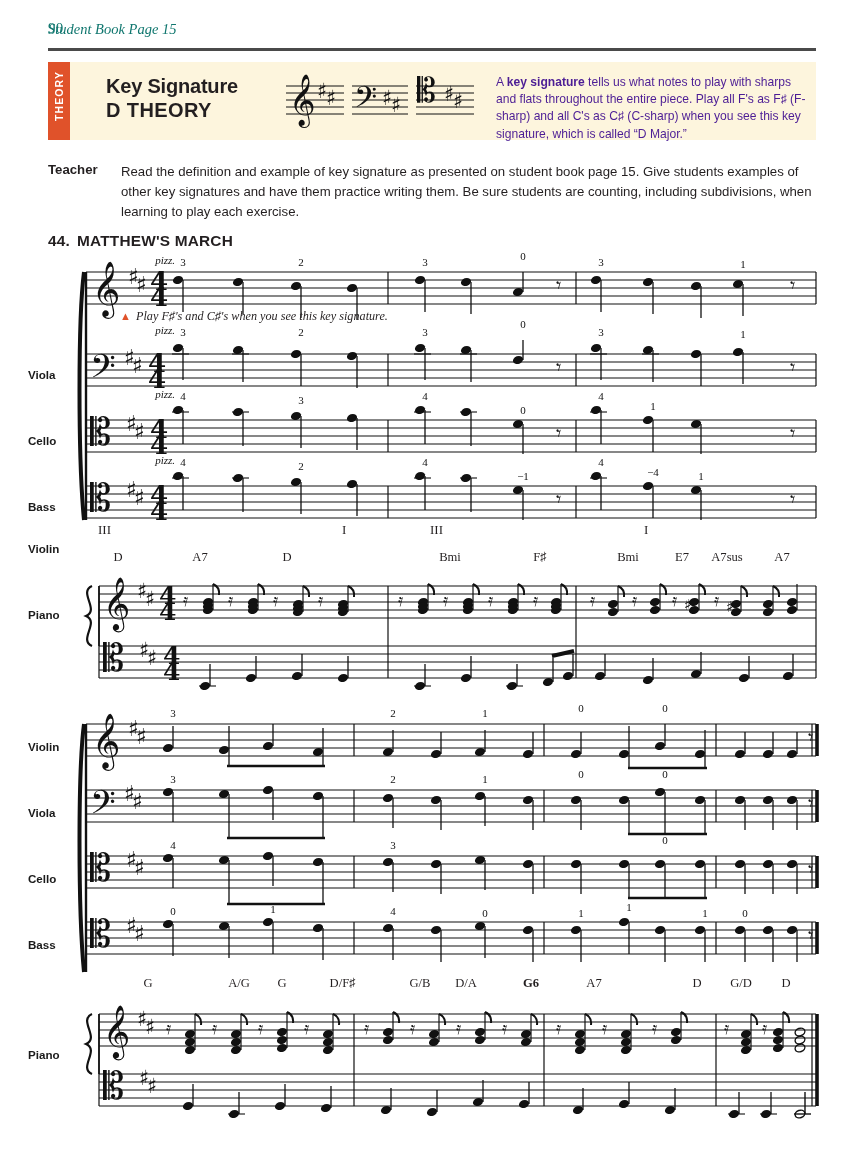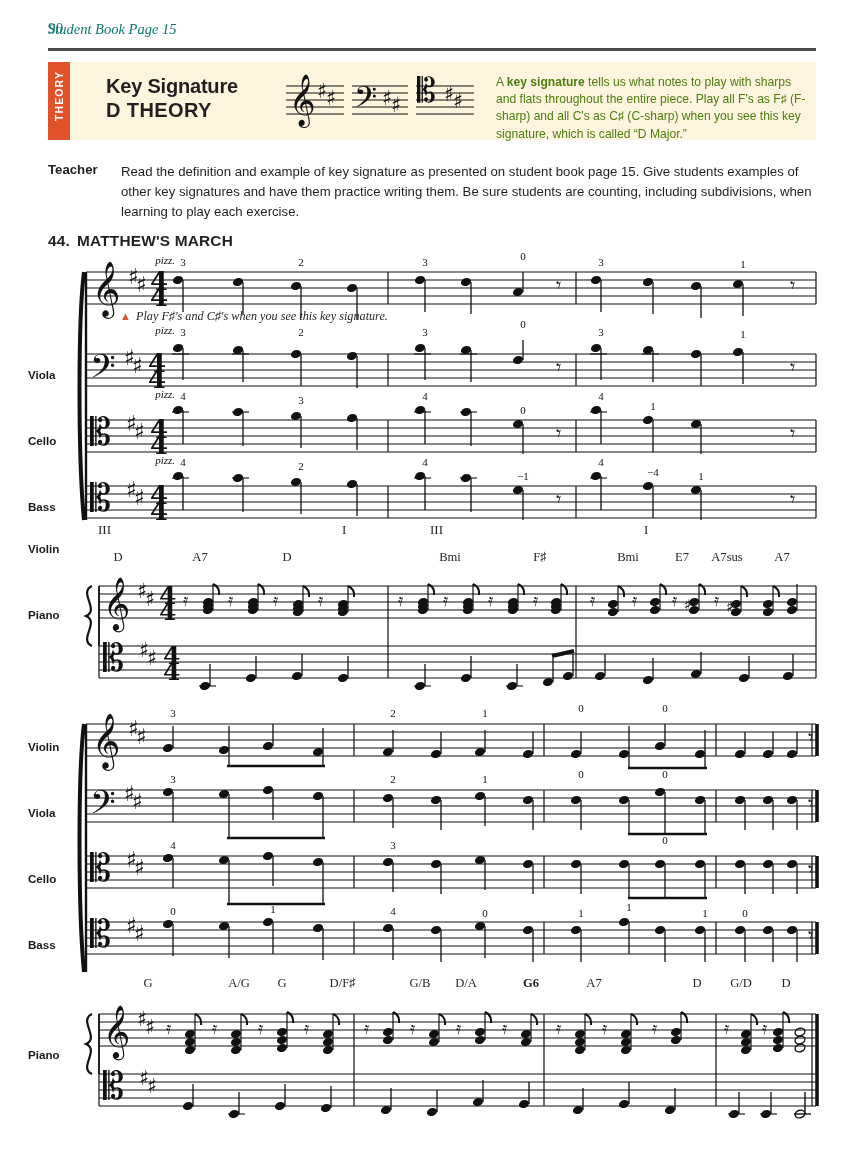--- a/index.html
+++ b/index.html
@@ -22,21 +22,21 @@
   
   .theory{position:absolute;left:48px;top:62px;width:768px;height:78px;background:#fdf5dd;}
   .theory .tab{position:absolute;left:0;top:0;width:22px;height:78px;background:#e0522a;}
   .theory .tab span{
      position:absolute;left:-28px;top:28px;width:78px;text-align:center;
      transform:rotate(-90deg);color:#fff;font-weight:bold;font-size:10.5px;letter-spacing:1.1px;}
   .theory .ttl{position:absolute;left:58px;top:12px;line-height:1.22;}
   .theory .ttl .l1{font-size:20px;font-weight:bold;letter-spacing:-.2px;}
   .theory .ttl .l2{font-size:20px;font-weight:bold;letter-spacing:.4px;}
   .theory .staves{position:absolute;left:238px;top:8px;width:190px;height:62px;}
-  .theory .body{position:absolute;left:448px;top:12px;width:312px;font-size:12.1px;line-height:1.42;color:#4d7c0f;}
+  .theory .body{position:absolute;left:448px;top:12px;width:312px;font-size:12.1px;line-height:1.42;color:#4c1d95;}
   .theory .body b{font-weight:bold;}
 
   
   .teacher{position:absolute;left:48px;top:162px;width:768px;}
   .teacher .lbl{position:absolute;left:0;top:0;font-weight:bold;font-size:13.2px;}
   .teacher .txt{position:absolute;left:73px;top:0;width:695px;font-size:13.2px;line-height:1.52;}
 
   
   .extitle{position:absolute;left:48px;top:232px;font-size:15.4px;font-weight:bold;letter-spacing:.2px;}
   .extitle .num{margin-right:7px;}

